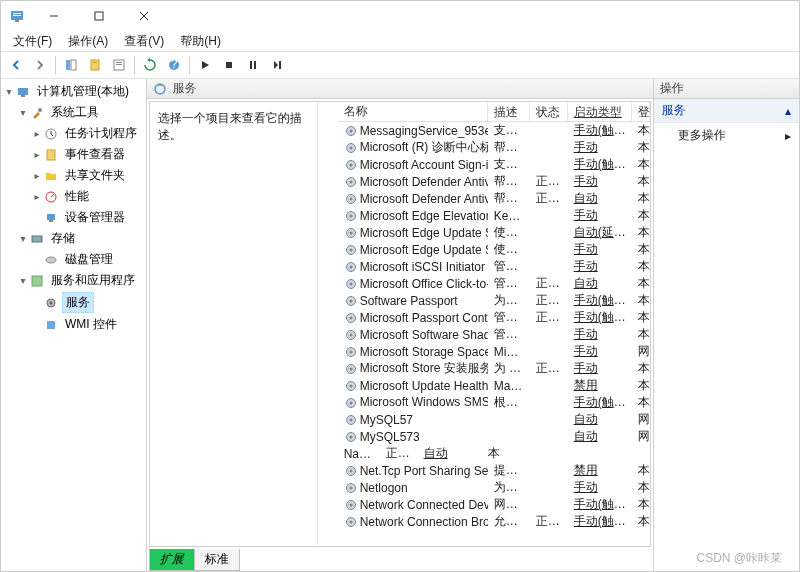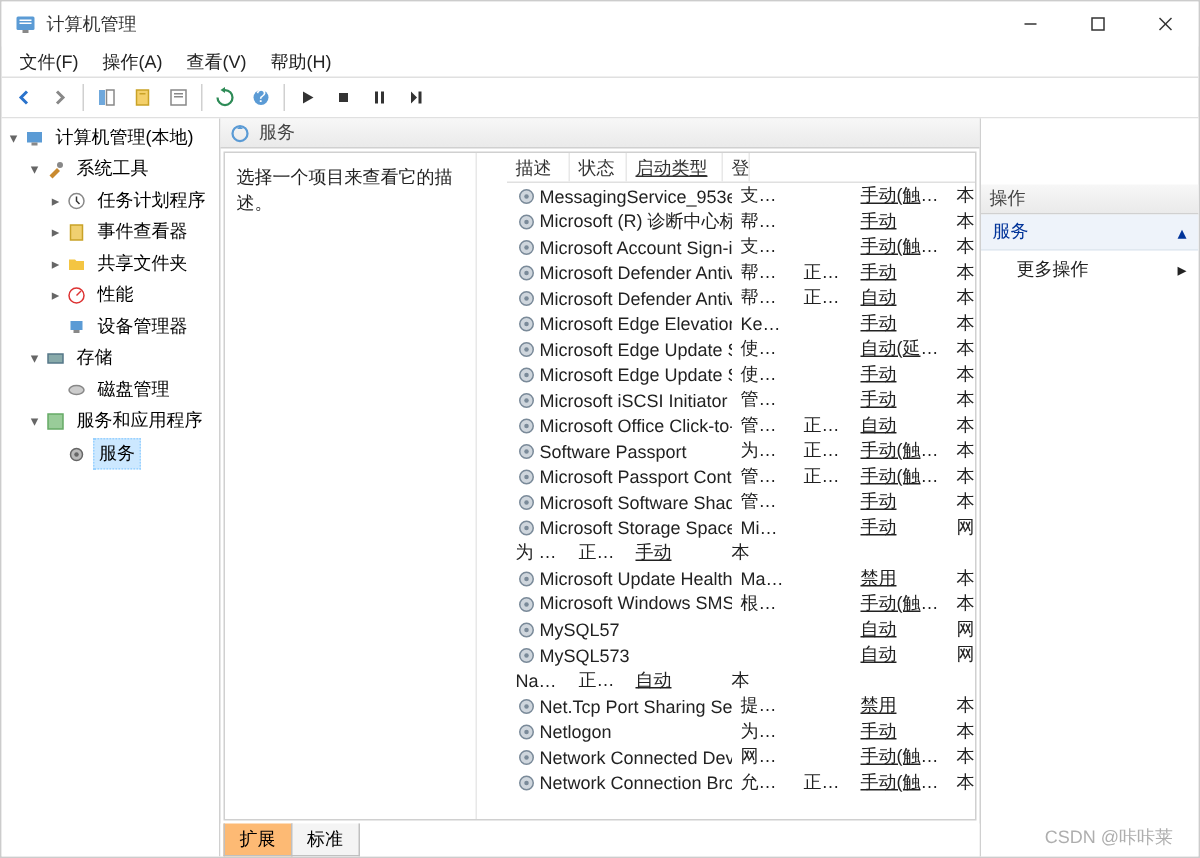--- a/index.html
+++ b/index.html
@@ -34,43 +34,42 @@
 .row { display: flex; height: 17px; align-items: center; }
 .row .cell { padding: 0 6px; overflow: hidden; white-space: nowrap; text-overflow: ellipsis; color: #222; }
 .row .svcicon { width: 14px; height: 14px; margin-right: 2px; display: inline-block; vertical-align: middle; }
 .col-name { width: 150px; display: flex; align-items: center; }
 .col-desc { width: 42px; }
 .col-status { width: 38px; }
 .col-start { width: 64px; text-decoration: underline; }
 .col-logon { width: 18px; }
 .tabs { height: 22px; display: flex; align-items: flex-start; padding-left: 2px; background: #fff; }
 .tab { padding: 2px 10px; border: 1px solid #c0c0c0; border-top: none; background: #f4f4f4; margin-right: -1px; }
-.tab.active { background: #fdba74; }
+.tab.active { background: #22c55e; font-style: italic; }
 .actionpane { width: 155px; background: #fff; }
-.actionhead { height: 20px; background: linear-gradient(#f7f7f7,#eaeaea); border-bottom: 1px solid #d0d0d0; padding-left: 6px; display: flex; align-items: center; color: #444; margin-top: 44px; }
+.actionhead { height: 20px; background: linear-gradient(#f7f7f7,#eaeaea); border-bottom: 1px solid #d0d0d0; padding-left: 6px; display: flex; align-items: center; color: #444; }
 .actioncat { background: #eef3fa; padding: 3px 8px; display: flex; justify-content: space-between; align-items: center; border-bottom: 1px solid #e0e8f0; color: #003399; }
 .actionitem { padding: 4px 8px 4px 24px; display: flex; justify-content: space-between; align-items: center; color: #222; }
 .watermark { position: absolute; right: 17px; bottom: 4px; color: rgba(120,120,120,0.6); font-size: 12px; pointer-events: none; }
 
 .svg16 { width: 16px; height: 16px; }
 .svg14 { width: 14px; height: 14px; }
 </style>
 </head>
 <body>
 
 <div class="titlebar">
   <span class="icon">
     <svg class="svg16" viewBox="0 0 16 16">
         <rect x="2" y="3" width="12" height="9" rx="1" fill="#5b9bd5"></rect>
         <rect x="4" y="5" width="8" height="1" fill="#fff"></rect>
         <rect x="4" y="7" width="8" height="1" fill="#fff"></rect>
         <rect x="6" y="12" width="4" height="2" fill="#888"></rect>
       </svg>
   </span>
-  <span class="title">计算机管理</span>
   <div class="winbtn">
       <svg width="10" height="10">
         <line x1="1" y1="5" x2="9" y2="5" stroke="#333" stroke-width="1"></line>
       </svg>
     </div>
   <div class="winbtn">
       <svg width="10" height="10">
         <rect x="1" y="1" width="8" height="8" fill="none" stroke="#333" stroke-width="1"></rect>
       </svg>
     </div>
@@ -259,38 +258,48 @@
     <div class="treenode indent2 selected">
       <span class="twisty">&nbsp;</span>
       <span class="nicon">
           <svg class="svg14" viewBox="0 0 14 14">
             <circle cx="7" cy="7" r="4" fill="#bbb" stroke="#666"></circle>
             <circle cx="7" cy="7" r="1.5" fill="#666"></circle>
           </svg>
         </span>
       <span class="label">服务</span>
     </div>
+    <div class="treenode indent2">
+      <span class="twisty">&nbsp;</span>
+      <span class="nicon">
+          <svg class="svg14" viewBox="0 0 14 14">
+            <rect x="3" y="3" width="8" height="8" fill="#6fa8dc"></rect>
+          </svg>
+        </span>
+      <span class="label">WMI 控件</span>
+    </div>
   </div>
 
   <div class="center">
     <div class="centerhead">
       <span class="refresh">
           <svg class="svg14" viewBox="0 0 14 14">
             <circle cx="7" cy="7" r="5" fill="none" stroke="#5b9bd5" stroke-width="1.5"></circle>
             <path d="M7 2 L9 4 L5 4 Z" fill="#5b9bd5"></path>
           </svg>
         </span>
       <span>服务</span>
     </div>
     <div class="centerbody">
       <div class="descpane">
         <div>选择一个项目来查看它的描述。</div>
       </div>
       <div class="listpane">
         <div class="listhead">
+          <div class="col col-name">名称</div>
           <div class="col col-desc">描述</div>
           <div class="col col-status">状态</div>
           <div class="col col-start">启动类型</div>
           <div class="col col-logon">登</div>
         </div>
         <div class="listbody" id="service-rows">
             <div class="row">
               <div class="cell col-name">
                 <span class="svcicon"><svg class="svg14" viewBox="0 0 14 14">
                     <circle cx="7" cy="7" r="4.5" fill="#cfd6dd" stroke="#7a8a99"></circle>
@@ -466,20 +475,27 @@
                     <circle cx="7" cy="7" r="1.5" fill="#7a8a99"></circle>
                   </svg></span>
                 <span>Microsoft Storage Spaces S...</span>
               </div>
               <div class="cell col-desc">Micr...</div>
               <div class="cell col-status"></div>
               <div class="cell col-start">手动</div>
               <div class="cell col-logon">网</div>
             </div>
             <div class="row">
+              <div class="cell col-name">
+                <span class="svcicon"><svg class="svg14" viewBox="0 0 14 14">
+                    <circle cx="7" cy="7" r="4.5" fill="#cfd6dd" stroke="#7a8a99"></circle>
+                    <circle cx="7" cy="7" r="1.5" fill="#7a8a99"></circle>
+                  </svg></span>
+                <span>Microsoft Store 安装服务</span>
+              </div>
               <div class="cell col-desc">为 M...</div>
               <div class="cell col-status">正在...</div>
               <div class="cell col-start">手动</div>
               <div class="cell col-logon">本</div>
             </div>
             <div class="row">
               <div class="cell col-name">
                 <span class="svcicon"><svg class="svg14" viewBox="0 0 14 14">
                     <circle cx="7" cy="7" r="4.5" fill="#cfd6dd" stroke="#7a8a99"></circle>
                     <circle cx="7" cy="7" r="1.5" fill="#7a8a99"></circle>

